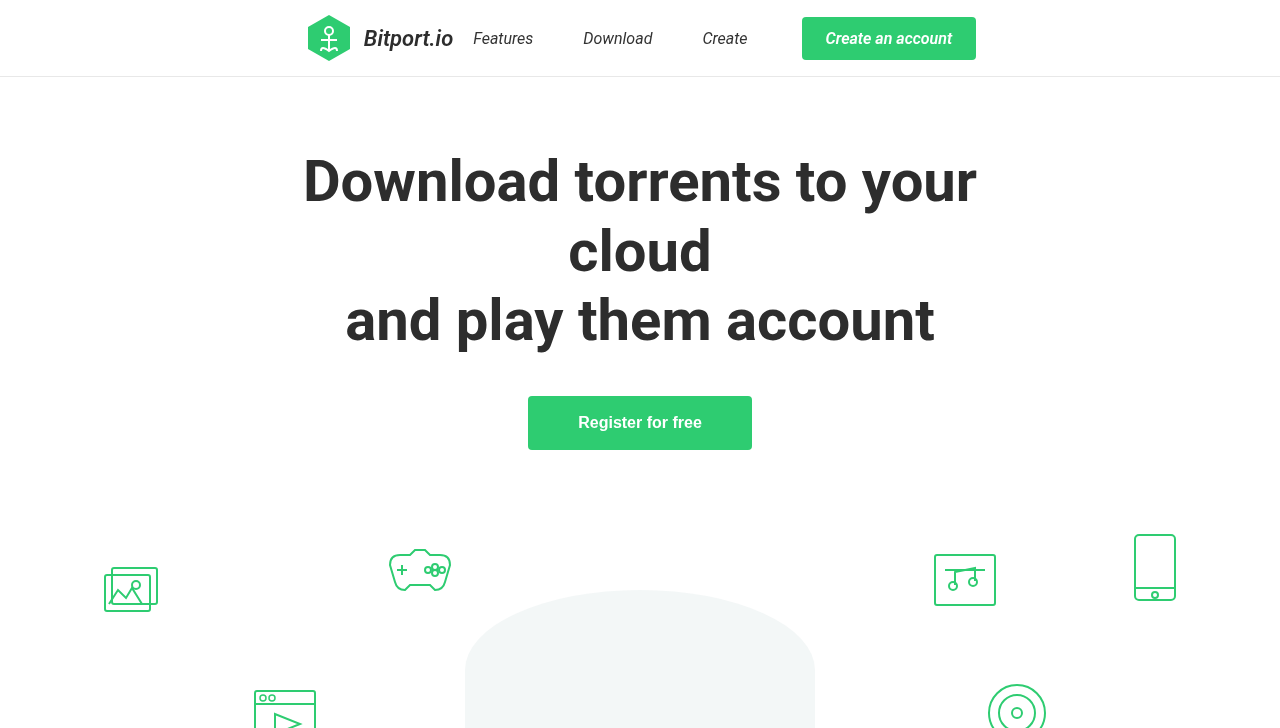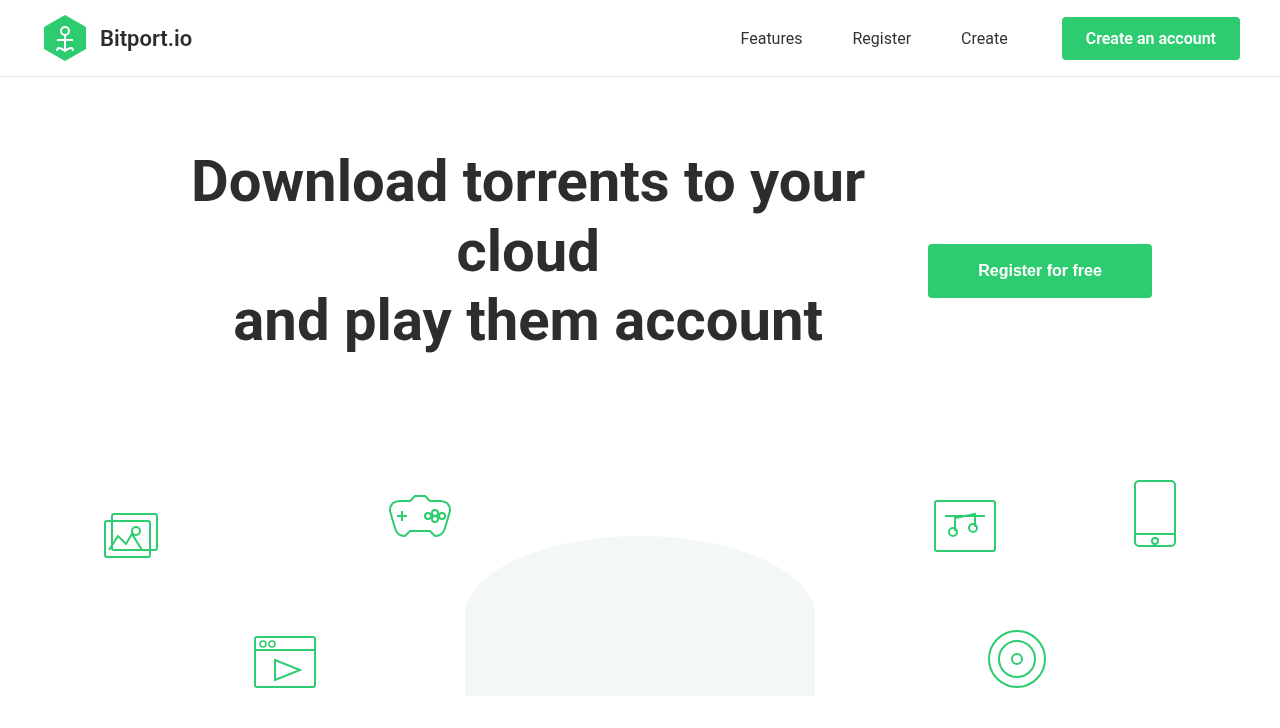--- a/index.html
+++ b/index.html
@@ -13,24 +13,25 @@
       background: #ffffff;
       width: 1280px;
       height: 728px;
       overflow: hidden;
     }
 
     
     .header {
       display: flex;
       align-items: center;
-      justify-content: space-between;
+      justify-content: center;
       padding: 0 40px;
       height: 77px;
       border-bottom: 1px solid #e8e8e8;
+      font-style: italic;
     }
 
     .logo-area {
       display: flex;
       align-items: center;
       gap: 10px;
       text-decoration: none;
     }
 
     .logo-icon {
@@ -67,21 +68,21 @@
       font-size: 16px;
       font-weight: 600;
       cursor: pointer;
       text-decoration: none;
       margin-left: 24px;
     }
 
     
     .hero {
       display: flex;
-      flex-direction: row;
+      flex-direction: column;
       align-items: center;
       justify-content: center;
       padding: 70px 40px 40px;
       text-align: center;
     }
 
     .hero-title {
       font-size: 58px;
       font-weight: 700;
       color: #2d2d2d;
@@ -146,21 +147,21 @@
       <circle cx="25" cy="18" r="4" fill="none" stroke="white" stroke-width="2"></circle>
       <line x1="25" y1="22" x2="25" y2="38" stroke="white" stroke-width="2"></line>
       <line x1="17" y1="27" x2="33" y2="27" stroke="white" stroke-width="2"></line>
       <path d="M17,38 Q17,32 25,38 Q33,32 33,38" fill="none" stroke="white" stroke-width="2"></path>
     </svg>
     <span class="logo-text">Bitport.io</span>
   </a>
 
   <nav class="nav-area">
     <a class="nav-link" href="#">Features</a>
-    <a class="nav-link" href="#">Register</a>
+    <a class="nav-link" href="#">Download</a>
     <a class="nav-link" href="#">Create</a>
     <a class="btn-create" href="#">Create an account</a>
   </nav>
 </header>
 
 <main>
   <section class="hero">
     <h1 class="hero-title">
       <span>Download torrents to your cloud</span><br>
       <span>and play them account</span>

